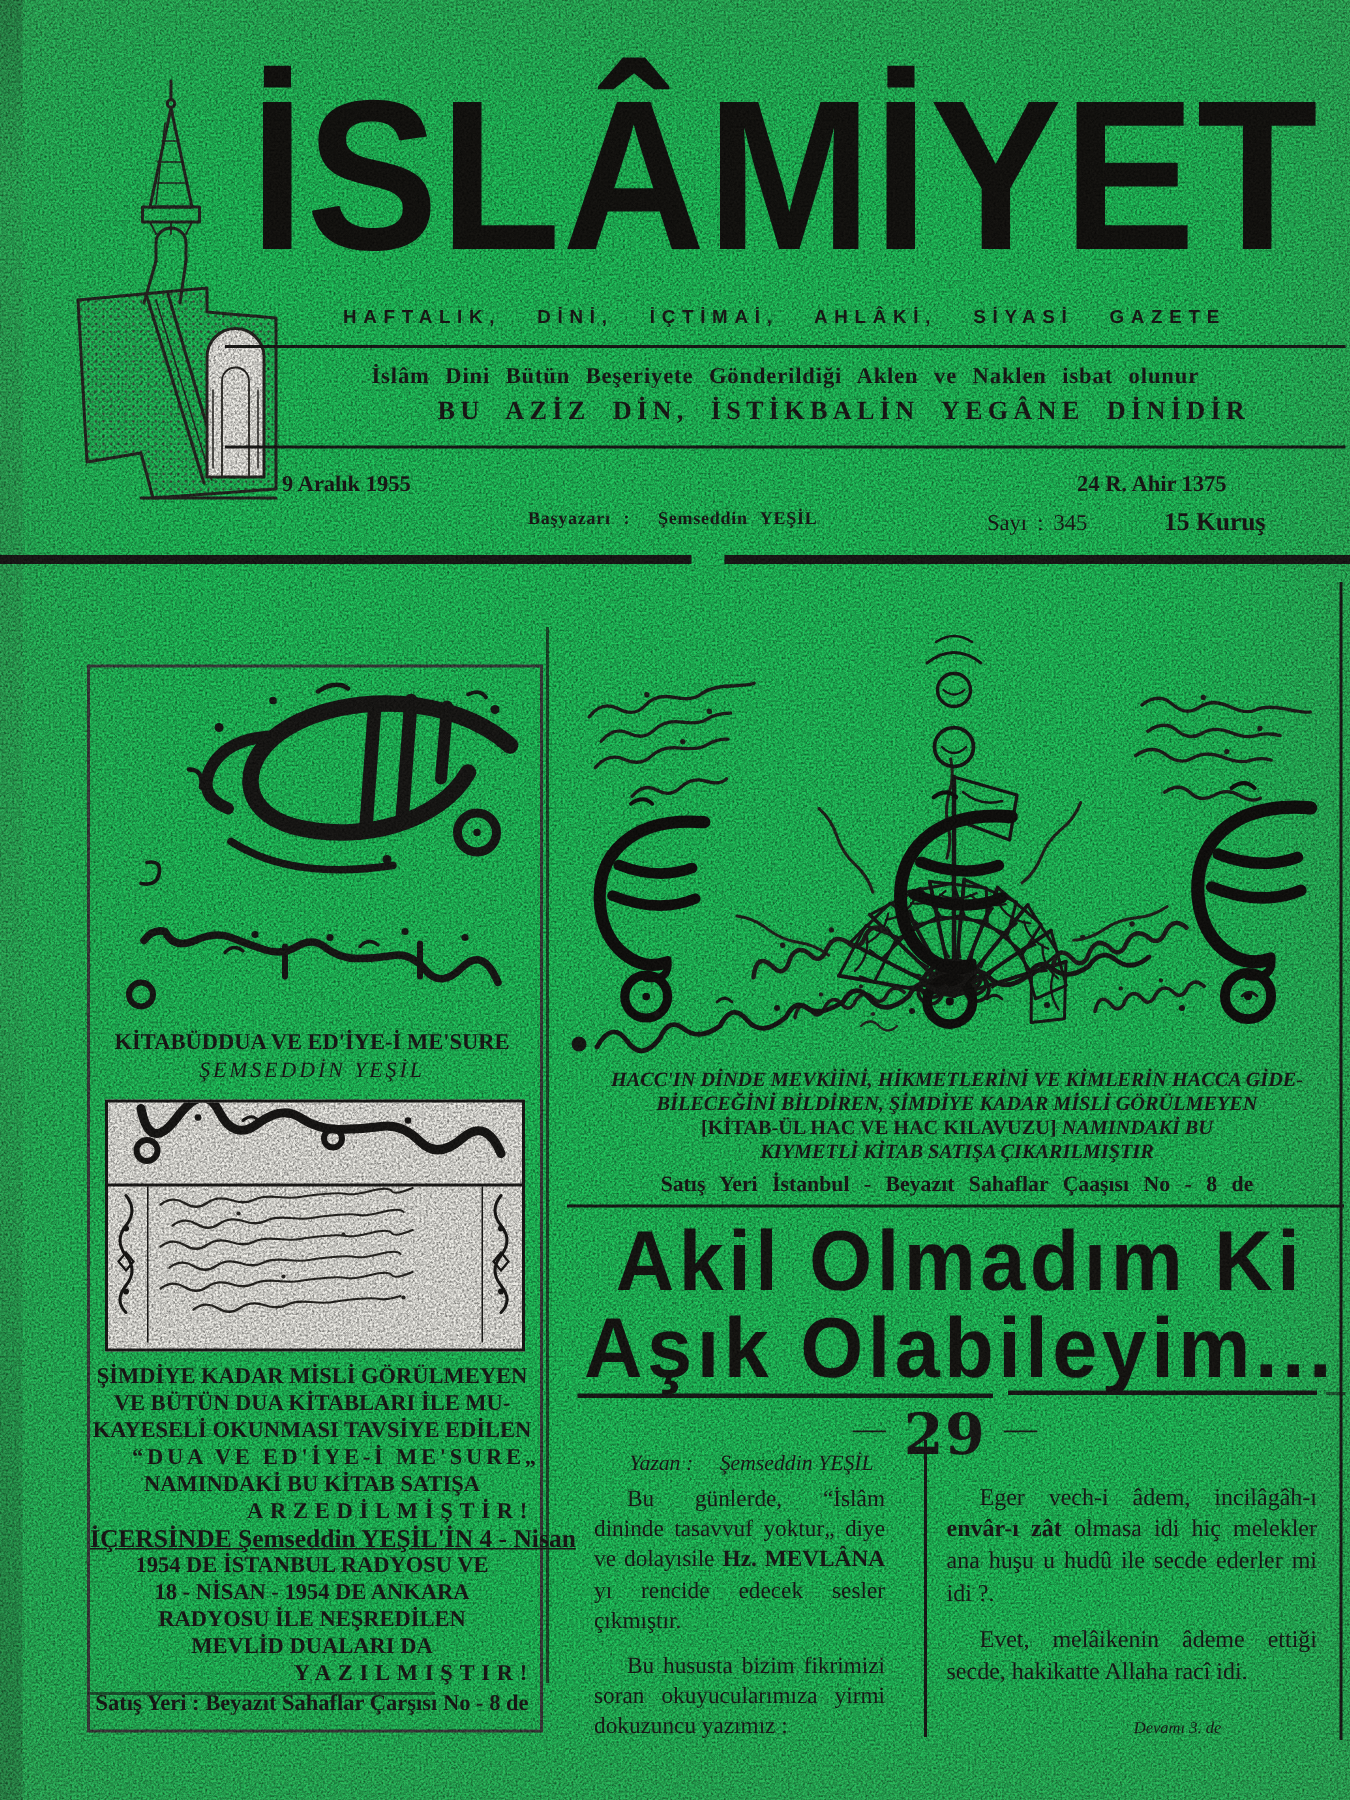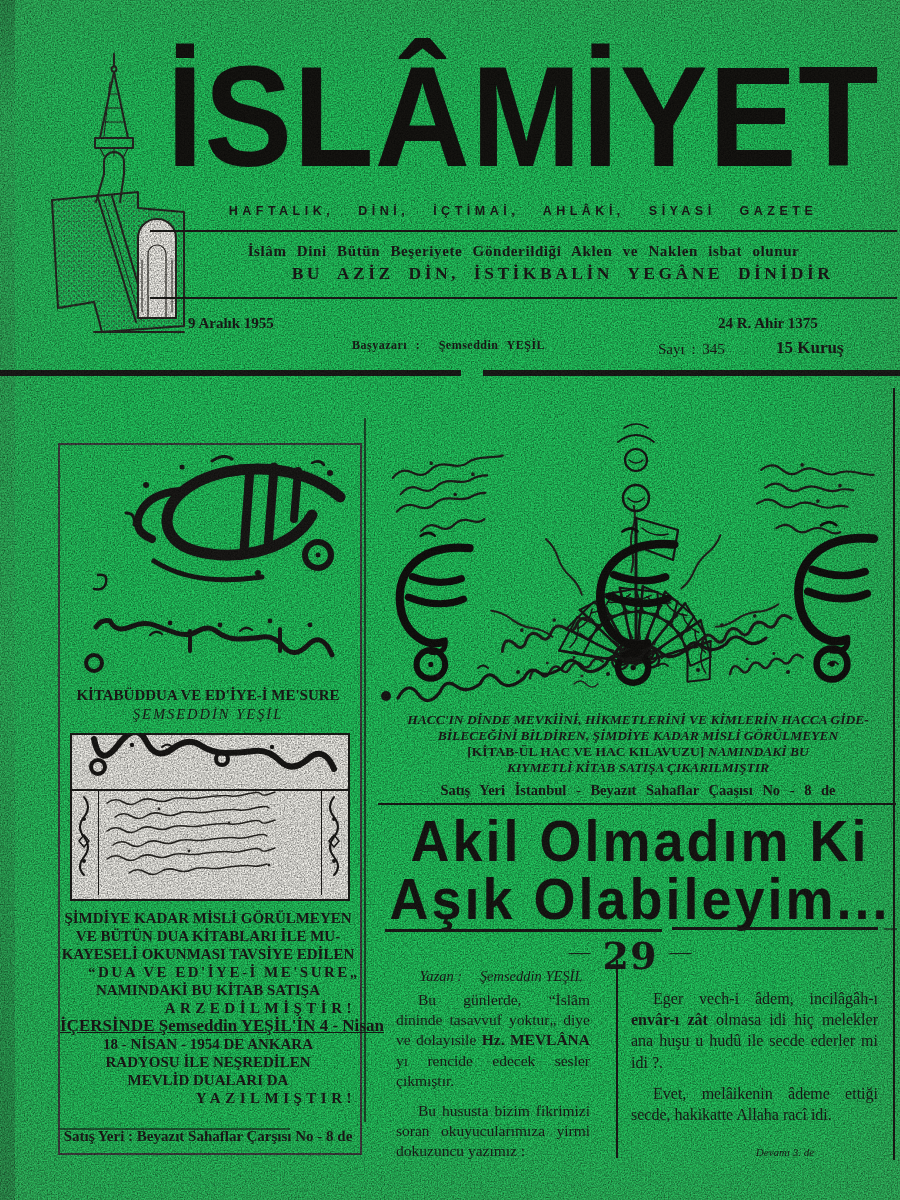--- a/index.html
+++ b/index.html
@@ -207,20 +207,21 @@
     </div>
 
     <div class="abs ctr" style="left:0;top:464px;width:296px;">
       <div class="adl">ŞİMDİYE KADAR MİSLİ GÖRÜLMEYEN</div>
       <div class="adl">VE BÜTÜN DUA KİTABLARI İLE MU-</div>
       <div class="adl">KAYESELİ OKUNMASI TAVSİYE EDİLEN</div>
       <div class="adl ls3">“DUA VE ED'İYE-İ ME'SURE„</div>
       <div class="adl">NAMINDAKİ BU KİTAB SATIŞA</div>
       <div class="adl ls5">ARZEDİLMİŞTİR!</div>
       <div class="adl sm">İÇERSİNDE Şemseddin YEŞİL'İN 4 - Nisan</div>
+      <div class="adl">1954 DE İSTANBUL RADYOSU VE</div>
       <div class="adl">18 - NİSAN - 1954 DE ANKARA</div>
       <div class="adl">RADYOSU İLE NEŞREDİLEN</div>
       <div class="adl">MEVLİD DUALARI DA</div>
       <div class="adl ls5">YAZILMIŞTIR!</div>
     </div>
     <div class="abs ctr salesline" style="left:0;top:683px;width:296px;">Satış Yeri : Beyazıt Sahaflar Çarşısı No - 8 de</div>
   </div>
   <div class="rule" style="left:364px;top:418px;width:1.5px;height:704px;opacity:.7;"></div>
   <div class="rule" style="left:60px;top:1128px;width:230px;height:2px;opacity:.6;"></div>
 

